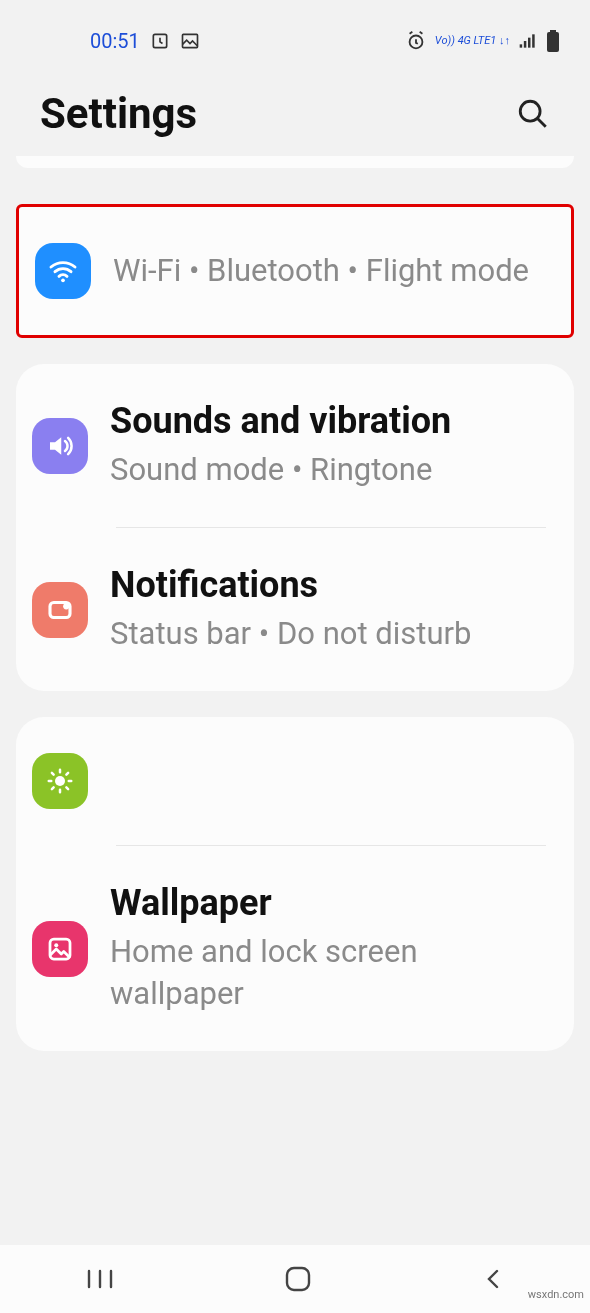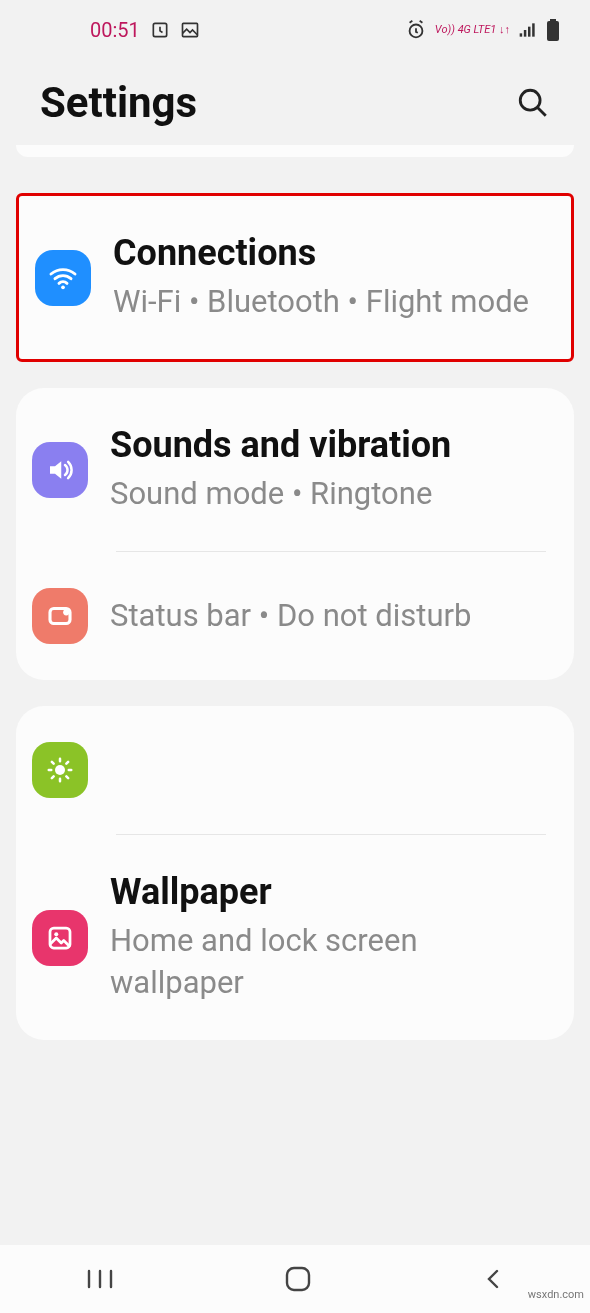--- a/index.html
+++ b/index.html
@@ -11,21 +11,22 @@
     position: relative;
     overflow: hidden;
   }
   .status-bar {
     display: flex;
     justify-content: space-between;
     align-items: center;
     padding: 10px 30px 0 90px;
     height: 50px;
     font-size: 20px;
-    color: #be185d;
+    color: #1d4ed8;
+    margin-top: 11px;
   }
   .status-left { display: flex; align-items: center; gap: 10px; }
   .status-right { display: flex; align-items: center; gap: 8px; font-size: 12px; font-style: italic; }
   .header {
     display: flex;
     justify-content: space-between;
     align-items: center;
     padding: 28px 40px 18px 40px;
   }
   .header-title {
@@ -175,21 +176,20 @@
     <div class="row">
       <div class="icon-circle icon-blue">
         <svg width="32" height="32" viewBox="0 0 24 24" fill="none" stroke="#fff" stroke-width="2.2" stroke-linecap="round">
             <path d="M3 9a14 14 0 0 1 18 0"></path>
             <path d="M6 12.5a9 9 0 0 1 12 0"></path>
             <path d="M9 16a4.5 4.5 0 0 1 6 0"></path>
             <circle cx="12" cy="19" r="1.4" fill="#fff" stroke="none"></circle>
           </svg>
       </div>
       <div class="row-text">
-        <div class="row-title">Connections</div>
         <div class="row-sub">Wi-Fi  •  Bluetooth  •  Flight mode</div>
       </div>
     </div>
   </div>
 
   <div class="card">
     <div class="row">
       <div class="icon-circle icon-purple">
         <svg width="30" height="30" viewBox="0 0 24 24" fill="#fff">
             <path d="M4 9v6h4l5 4V5L8 9H4z"></path>
@@ -204,20 +204,21 @@
     </div>
     <div class="divider"></div>
     <div class="row">
       <div class="icon-circle icon-coral">
         <svg width="30" height="30" viewBox="0 0 24 24" fill="#fff">
             <rect x="4" y="6" width="16" height="12" rx="3" fill="none" stroke="#fff" stroke-width="2.5"></rect>
             <circle cx="17" cy="9" r="2.5"></circle>
           </svg>
       </div>
       <div class="row-text">
+        <div class="row-title">Notifications</div>
         <div class="row-sub">Status bar  •  Do not disturb</div>
       </div>
     </div>
   </div>
 
   <div class="card">
     <div class="row">
       <div class="icon-circle icon-green">
         <svg width="30" height="30" viewBox="0 0 24 24" fill="#fff">
             <circle cx="12" cy="12" r="4"></circle>

